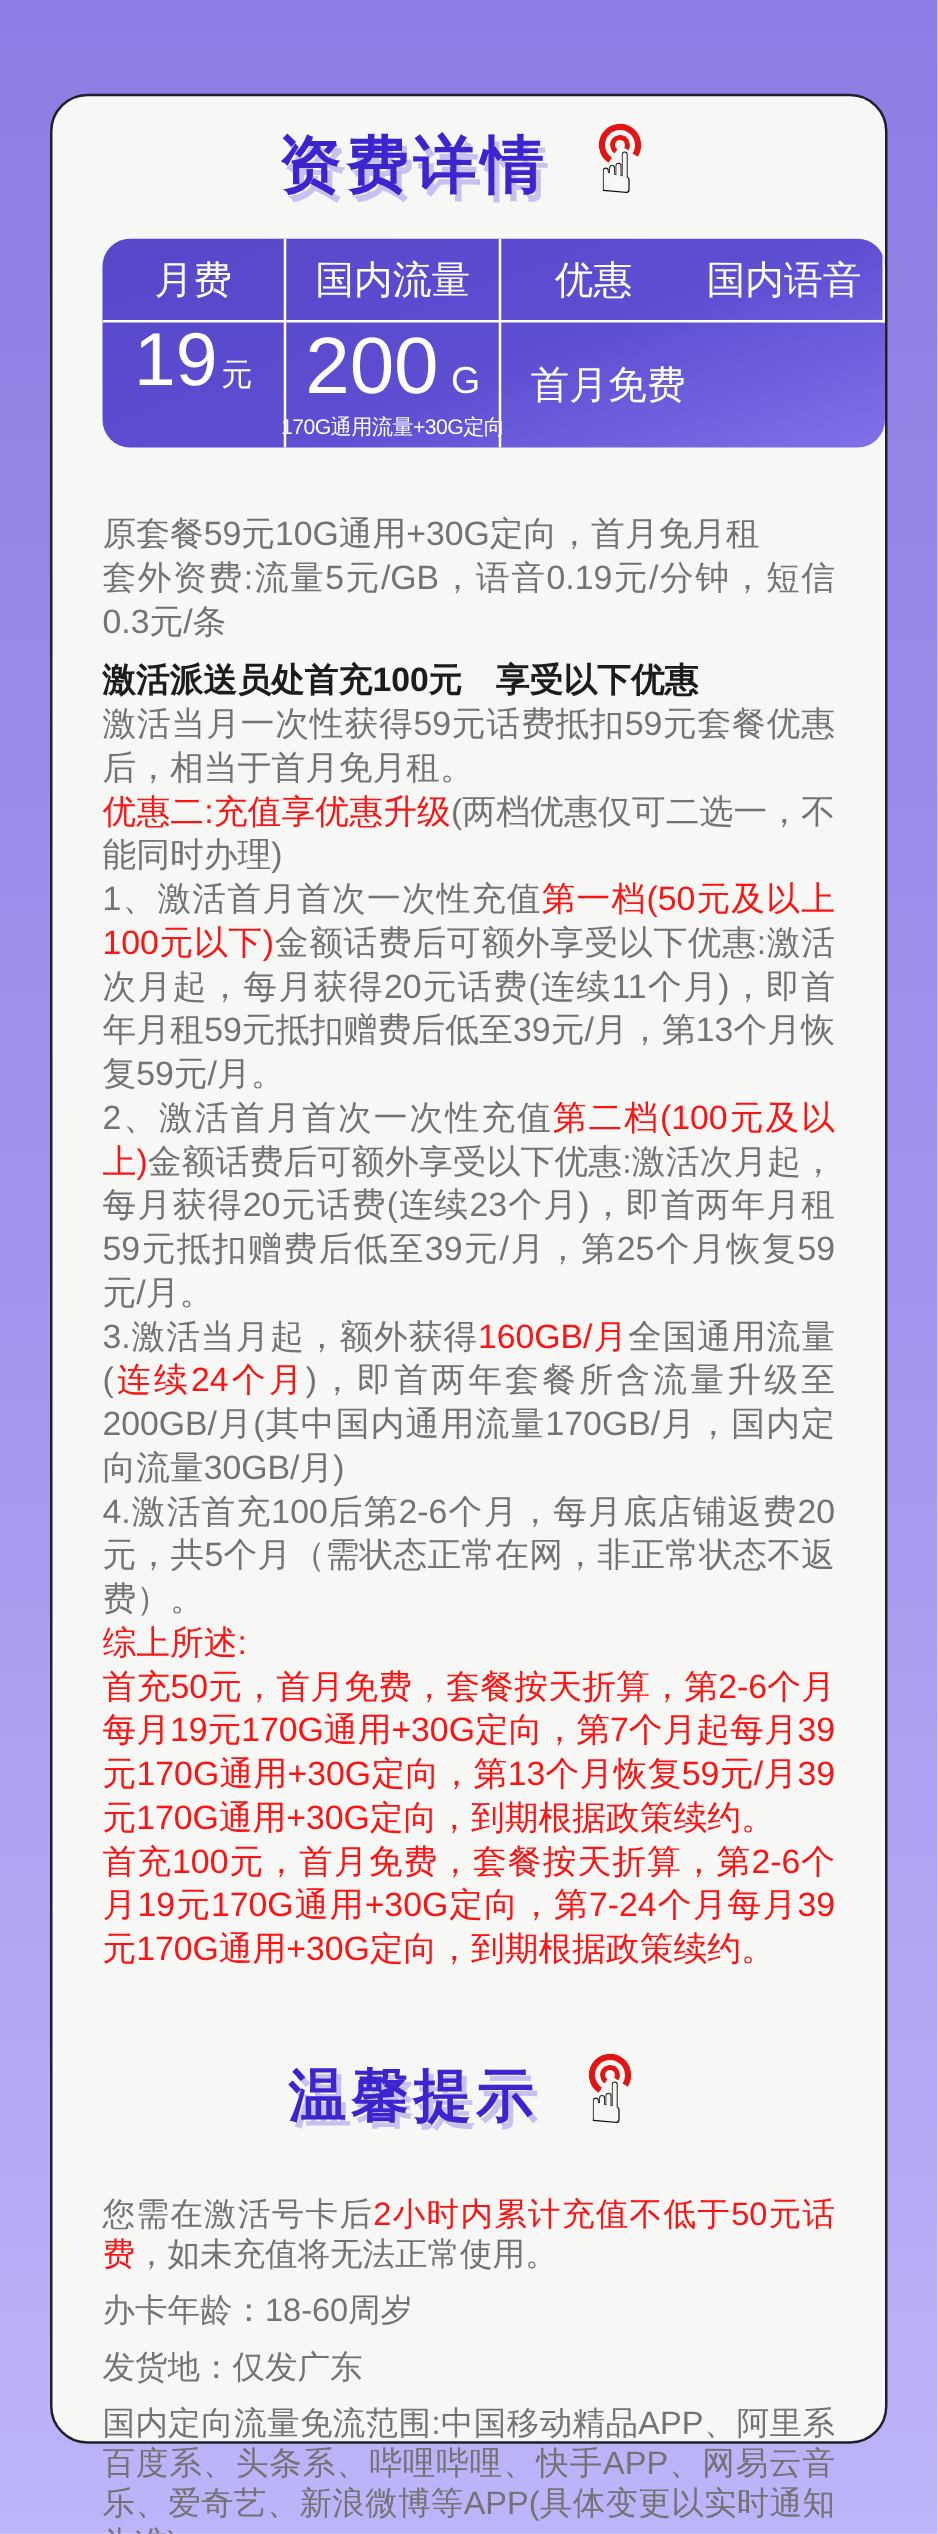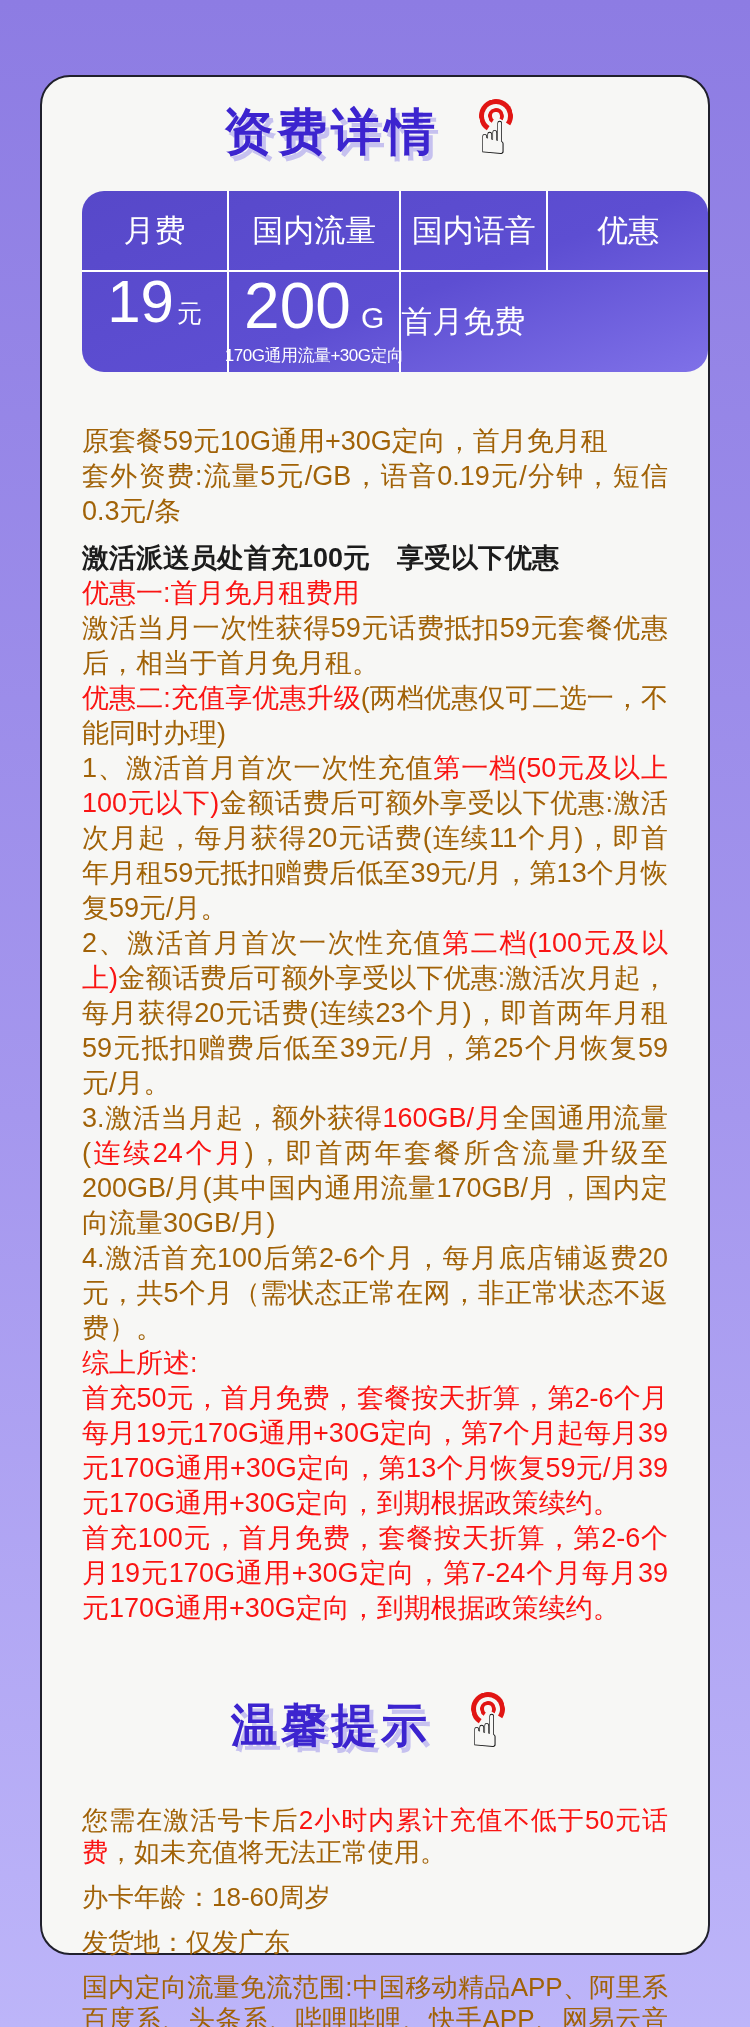--- a/index.html
+++ b/index.html
@@ -46,63 +46,63 @@
     font-family:"DejaVu Sans",sans-serif;
   }
   
   .tariff-table {
     margin:8px auto 0; width:626px;
     border-radius:22px; overflow:hidden;
     display:grid; grid-template-columns:23.5% 27.5% 23.5% 25.5%;
     background:linear-gradient(160deg,#5748c9 0%,#5d4ed2 55%,#7f71e8 100%);
   }
   .th {
-    height:81px; display:flex; align-items:center; justify-content:center;
+    height:67px; display:flex; align-items:center; justify-content:center;
     color:#fff; font-size:31px; border-bottom:2px solid #fff;
   }
-  .td { height:100px; display:flex; align-items:center; justify-content:flex-start; color:#fff; }
+  .td { height:100px; display:flex; align-items:center; justify-content:flex-end; color:#fff; }
   .cb { border-right:2px solid #fff; }
   .baseline { display:flex; align-items:baseline; justify-content:center; }
   .v-big   { font-size:60px; line-height:1; }
   .v-200   { font-size:64px; line-height:1; }
   .v-unit  { font-size:25px; margin-left:3px; }
   .v-unit-g{ font-size:30px; margin-left:10px; }
   .v-unit-s{ font-size:21px; margin-left:2px; }
   .col-data{ flex-direction:column; justify-content:center; padding-bottom:4px; }
   .data-note { font-size:17px; letter-spacing:-0.5px; white-space:nowrap; margin-top:6px; }
   .v-text  { font-size:31px; }
   
   .details { margin-top:52px; }
   .details p { font-size:27px; line-height:35px; color:#1c1c1c; text-align:justify; }
   .blue-head { font-size:31px; line-height:44px; color:#4126d6; font-weight:bold;margin-top:12px; }
   .tips { margin-top:0; }
   .tips p { font-size:26px; line-height:32px; color:#1c1c1c; text-align:justify;margin-top:13px; }
   .tips .first-tip { margin-top:34px; }
-  .c-k  { color:#a16207; }
+  .c-k  { color:#737373; }
   .c-r  { color:#fa1413; }
 </style>
 </head>
 <body>
 
 <div class="card">
 
   <div class="title-row">
     <span class="big-title">资费详情</span>
     <span class="tap-icon">
       <span class="arc-b"></span>
       <span class="arc-s"></span>
       <span class="hand">☝</span>
     </span>
   </div>
 
   <div class="tariff-table">
     <div class="th cb">月费</div>
     <div class="th cb">国内流量</div>
+    <div class="th">优惠</div>
     <div class="th cb">国内语音</div>
-    <div class="th">优惠</div>
 
     <div class="td cb baseline">
       <span class="v-big">19</span>
       <span class="v-unit">元</span>
     </div>
     <div class="td cb col-data">
       <span class="baseline">
         <span class="v-200">200</span>
         <span class="v-unit-g">G</span>
       </span>
@@ -110,21 +110,20 @@
     </div>
     <div class="td">
       <span class="v-text">首月免费</span>
     </div>
   </div>
 
   <div class="details">
     <p><span class="c-k">原套餐59元10G通用+30G定向，首月免月租</span></p>
     <p><span class="c-k">套外资费:流量5元/GB，语音0.19元/分钟，短信0.3元/条</span></p>
     <p class="blue-head">激活派送员处首充100元　享受以下优惠</p>
-    <p><span class="c-r">优惠一:首月免月租费用</span></p>
     <p><span class="c-k">激活当月一次性获得59元话费抵扣59元套餐优惠后，相当于首月免月租。</span></p>
     <p><span class="c-r">优惠二:充值享优惠升级</span><span class="c-k">(两档优惠仅可二选一，不能同时办理)</span></p>
     <p><span class="c-k">1、激活首月首次一次性充值</span><span class="c-r">第一档(50元及以上100元以下)</span><span class="c-k">金额话费后可额外享受以下优惠:激活次月起，每月获得20元话费(连续11个月)，即首年月租59元抵扣赠费后低至39元/月，第13个月恢复59元/月。</span></p>
     <p><span class="c-k">2、激活首月首次一次性充值</span><span class="c-r">第二档(100元及以上)</span><span class="c-k">金额话费后可额外享受以下优惠:激活次月起，每月获得20元话费(连续23个月)，即首两年月租59元抵扣赠费后低至39元/月，第25个月恢复59元/月。</span></p>
     <p><span class="c-k">3.激活当月起，额外获得</span><span class="c-r">160GB/月</span><span class="c-k">全国通用流量(</span><span class="c-r">连续24个月</span><span class="c-k">)，即首两年套餐所含流量升级至200GB/月(其中国内通用流量170GB/月，国内定向流量30GB/月)</span></p>
     <p><span class="c-k">4.激活首充100后第2-6个月，每月底店铺返费20元，共5个月（需状态正常在网，非正常状态不返费）。</span></p>
     <p><span class="c-r">综上所述:</span></p>
     <p><span class="c-r">首充50元，首月免费，套餐按天折算，第2-6个月每月19元170G通用+30G定向，第7个月起每月39元170G通用+30G定向，第13个月恢复59元/月39元170G通用+30G定向，到期根据政策续约。</span></p>
     <p><span class="c-r">首充100元，首月免费，套餐按天折算，第2-6个月19元170G通用+30G定向，第7-24个月每月39元170G通用+30G定向，到期根据政策续约。</span></p>
   </div>

